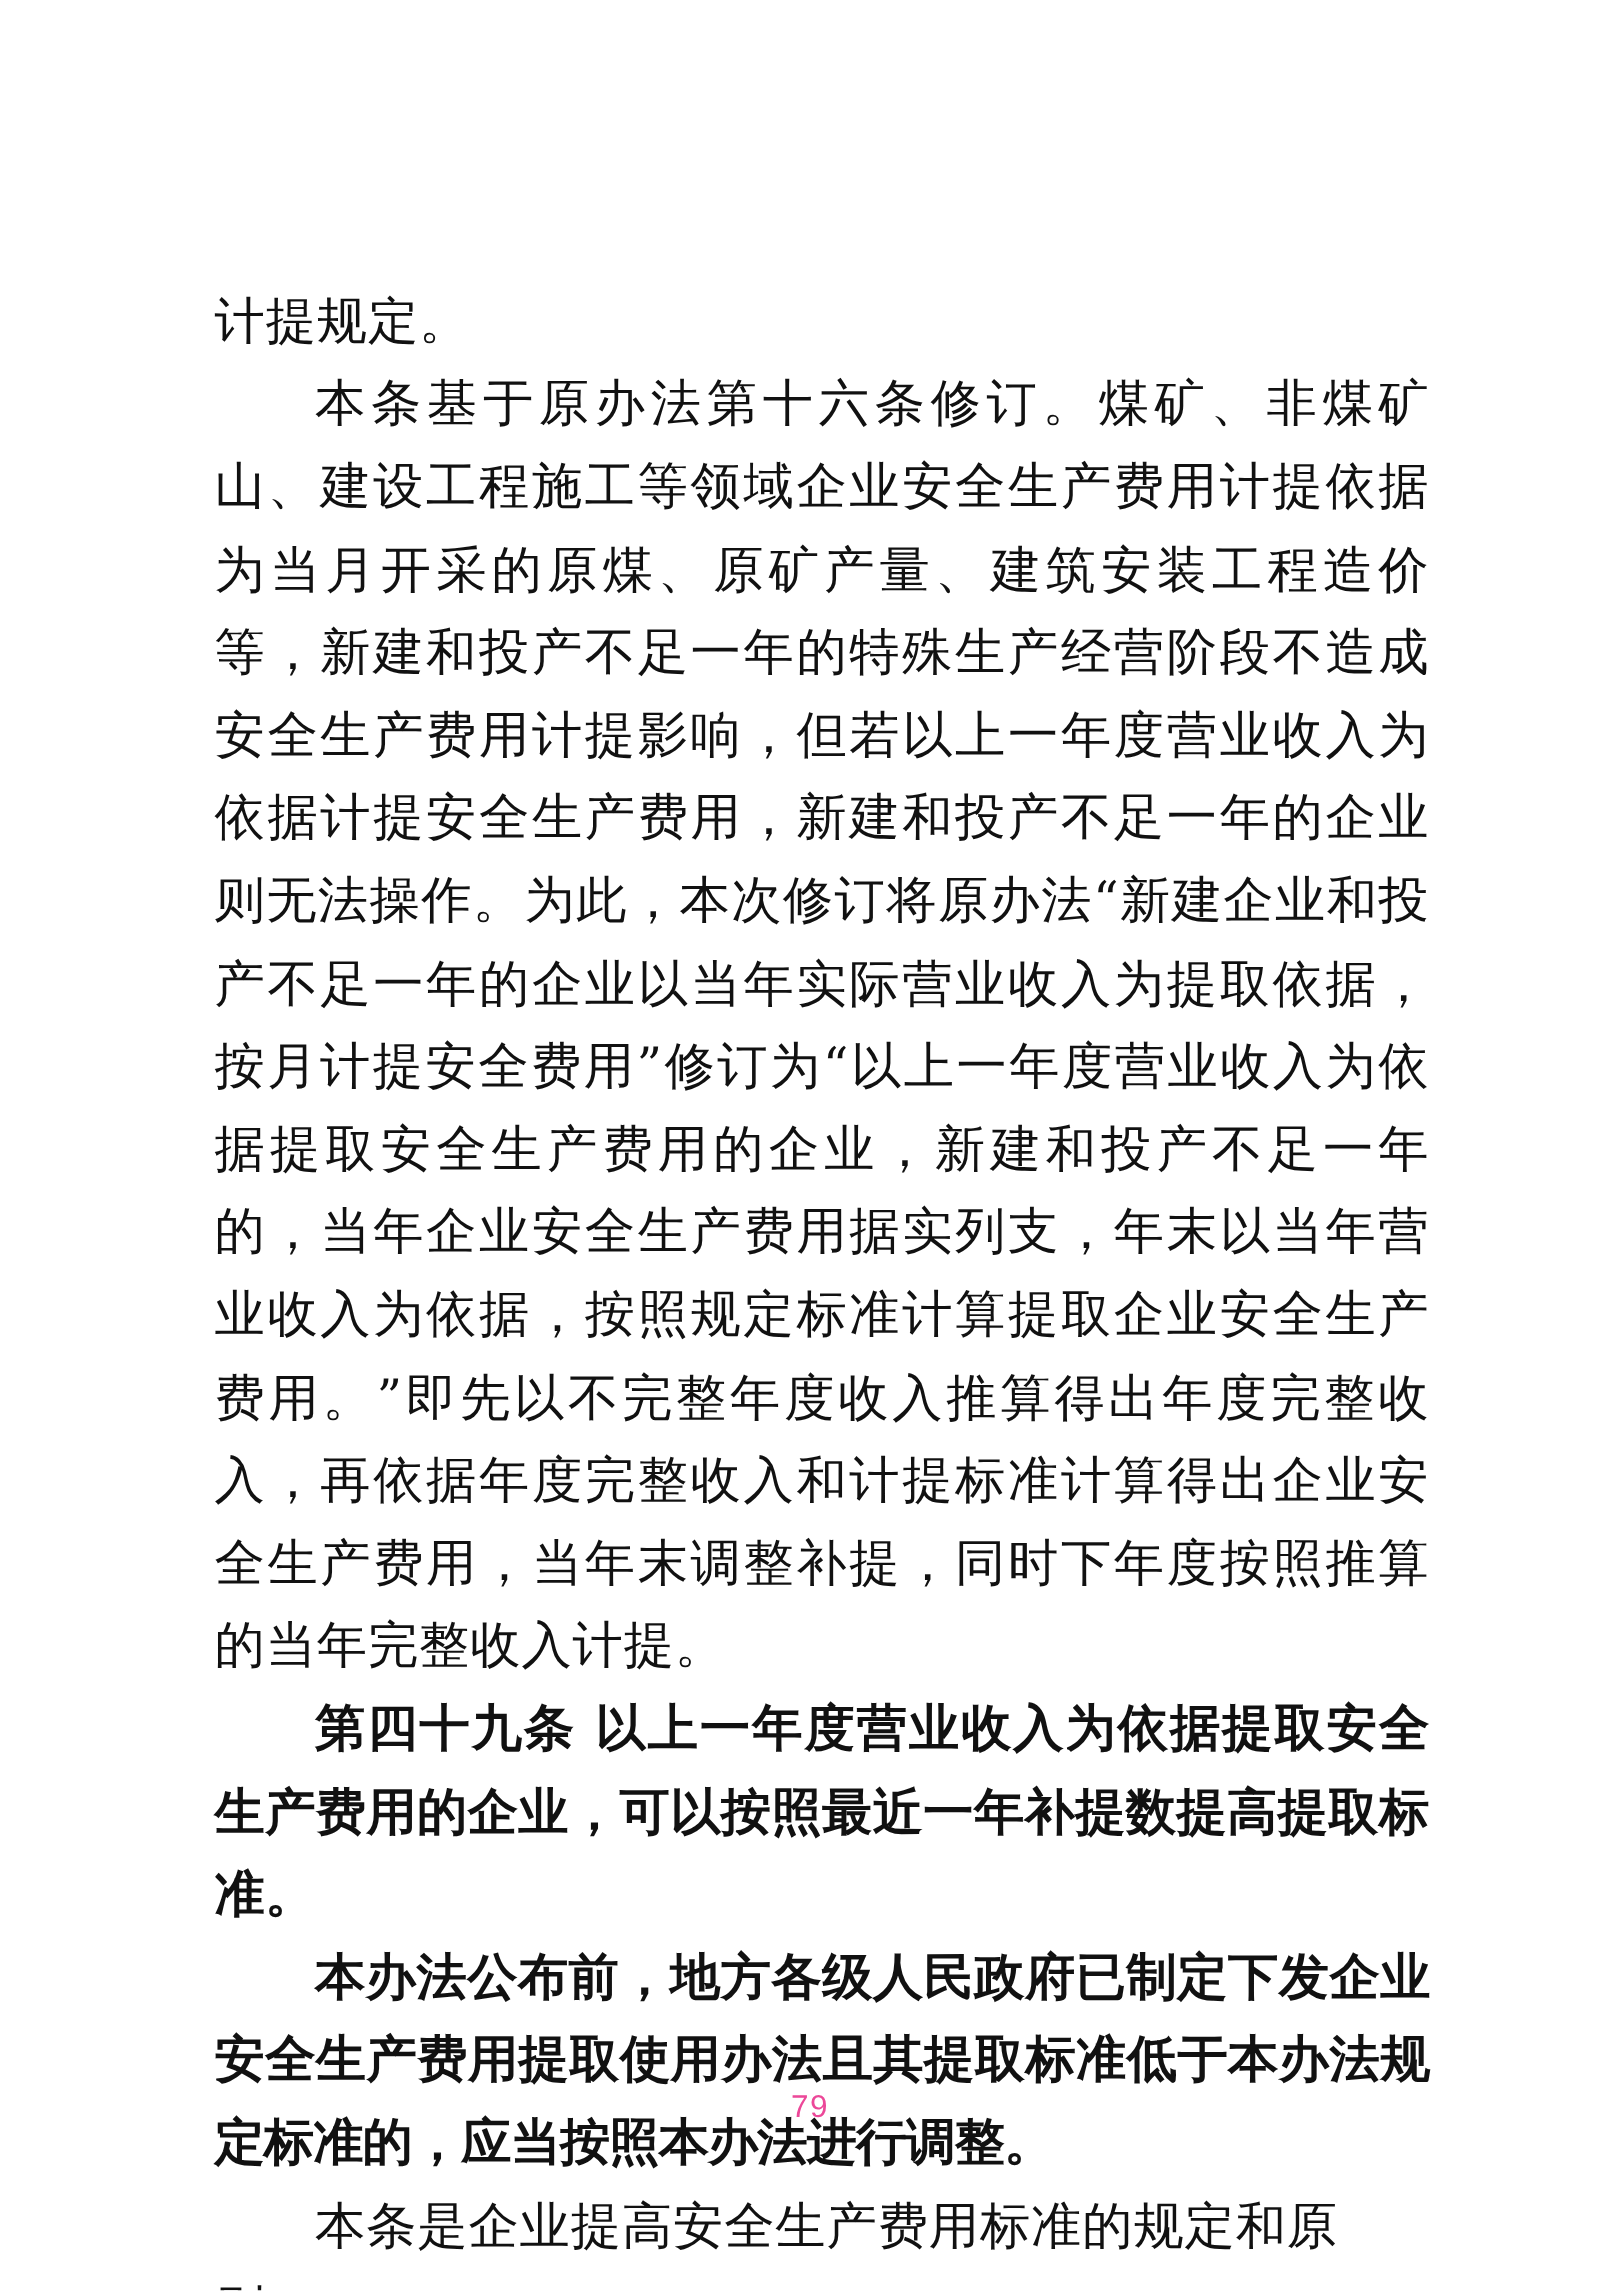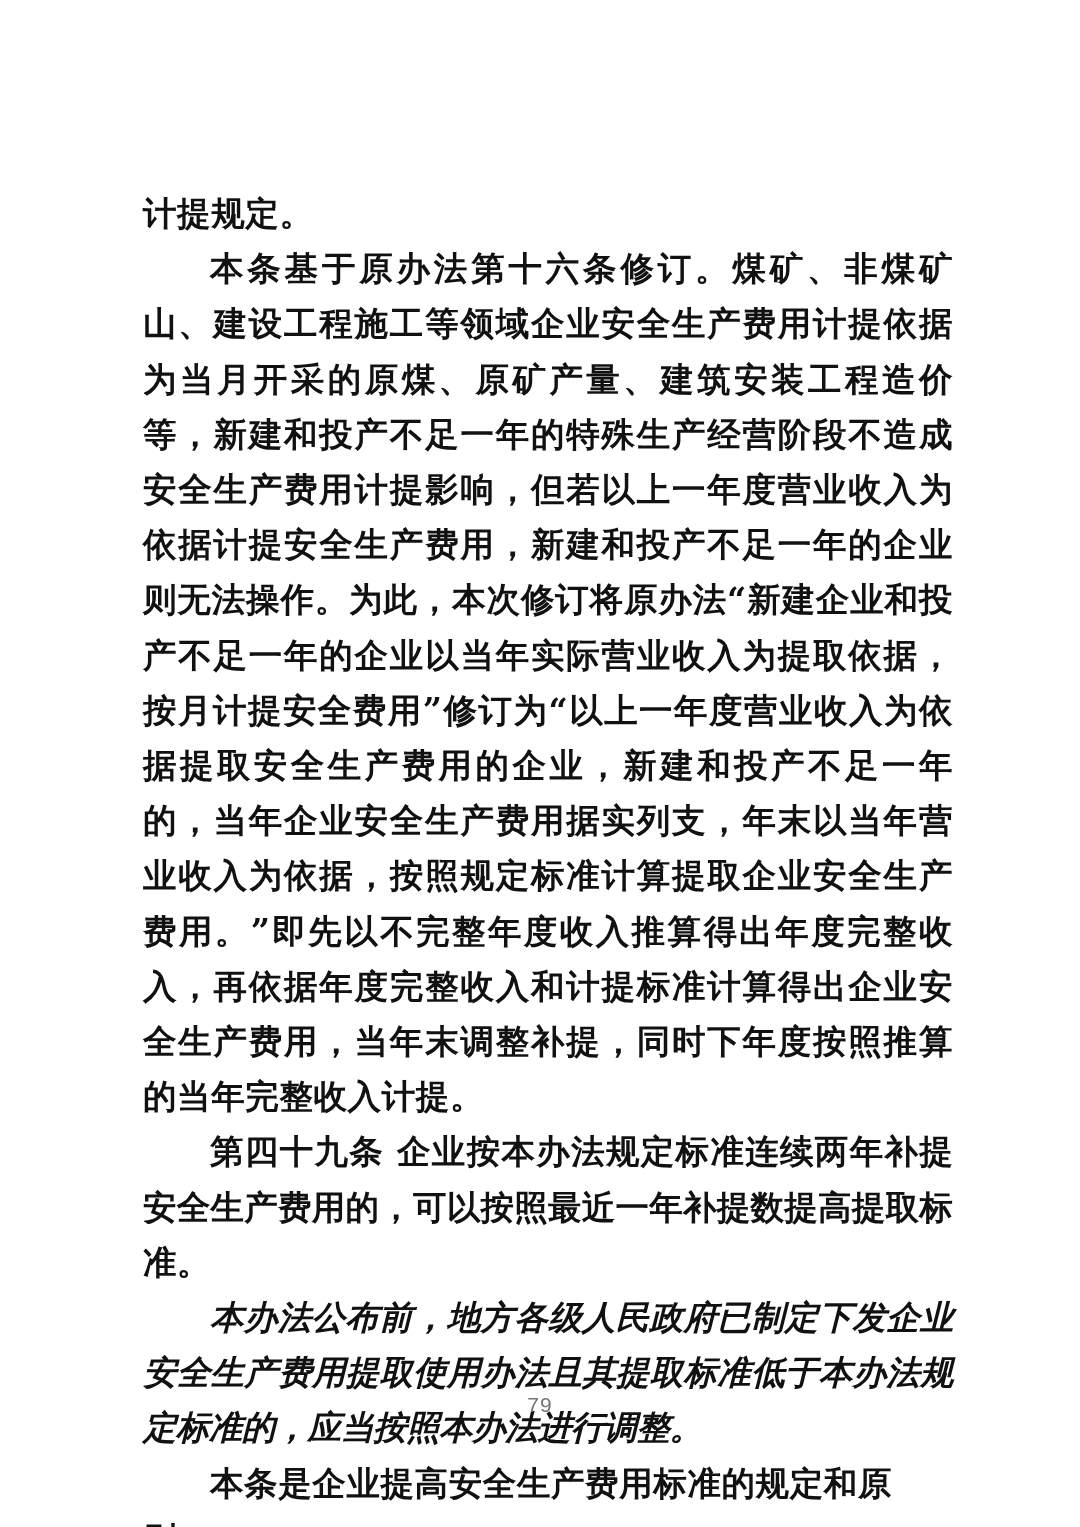--- a/index.html
+++ b/index.html
@@ -25,62 +25,61 @@
     width: 810px;
   }
   .para {
     margin: 0;
     font-size: 33.5px;
     line-height: 55.2px;
     color: #111111;
     text-align: justify;
     text-justify: inter-character;
     letter-spacing: 0.6px;
-    font-weight: 700;
+    font-weight: 400;
     text-indent: 0;
     word-break: break-all;
   }
   .para.indent {
     text-indent: 2em;
   }
   .para.bold {
     font-weight: 700;
     letter-spacing: 0.2px;
   }
   .para.tight {
     letter-spacing: -0.6px;
-    font-style: italic;
   }
   .para.nojustify {
     text-align: left;
   }
   .page-number {
     position: absolute;
     left: 0;
     right: 0;
     top: 1393px;
     text-align: center;
     font-family: "Liberation Sans", sans-serif;
     font-size: 21px;
-    color: #737373;
+    color: #ec4899;
     letter-spacing: 1px;
   }
 </style>
 </head>
 <body>
 
 <div class="page">
 
   <div class="text-body">
 
     <p class="para nojustify">计提规定。</p>
 
     <p class="para indent">本条基于原办法第十六条修订。煤矿、非煤矿山、建设工程施工等领域企业安全生产费用计提依据为当月开采的原煤、原矿产量、建筑安装工程造价等，新建和投产不足一年的特殊生产经营阶段不造成安全生产费用计提影响，但若以上一年度营业收入为依据计提安全生产费用，新建和投产不足一年的企业则无法操作。为此，本次修订将原办法“新建企业和投产不足一年的企业以当年实际营业收入为提取依据，按月计提安全费用”修订为“以上一年度营业收入为依据提取安全生产费用的企业，新建和投产不足一年的，当年企业安全生产费用据实列支，年末以当年营业收入为依据，按照规定标准计算提取企业安全生产费用。”即先以不完整年度收入推算得出年度完整收入，再依据年度完整收入和计提标准计算得出企业安全生产费用，当年末调整补提，同时下年度按照推算的当年完整收入计提。</p>
 
-    <p class="para indent bold">第四十九条 企业按本办法规定标准连续两年补提安全生产费用的，可以按照最近一年补提数提高提取标准。</p>
+    <p class="para indent bold">第四十九条 以上一年度营业收入为依据提取安全生产费用的企业，可以按照最近一年补提数提高提取标准。</p>
 
     <p class="para indent bold tight">本办法公布前，地方各级人民政府已制定下发企业安全生产费用提取使用办法且其提取标准低于本办法规定标准的，应当按照本办法进行调整。</p>
 
 
     <p class="para indent nojustify">本条是企业提高安全生产费用标准的规定和原则。</p>
 
   </div>
 
   <div class="page-number">79</div>
 

